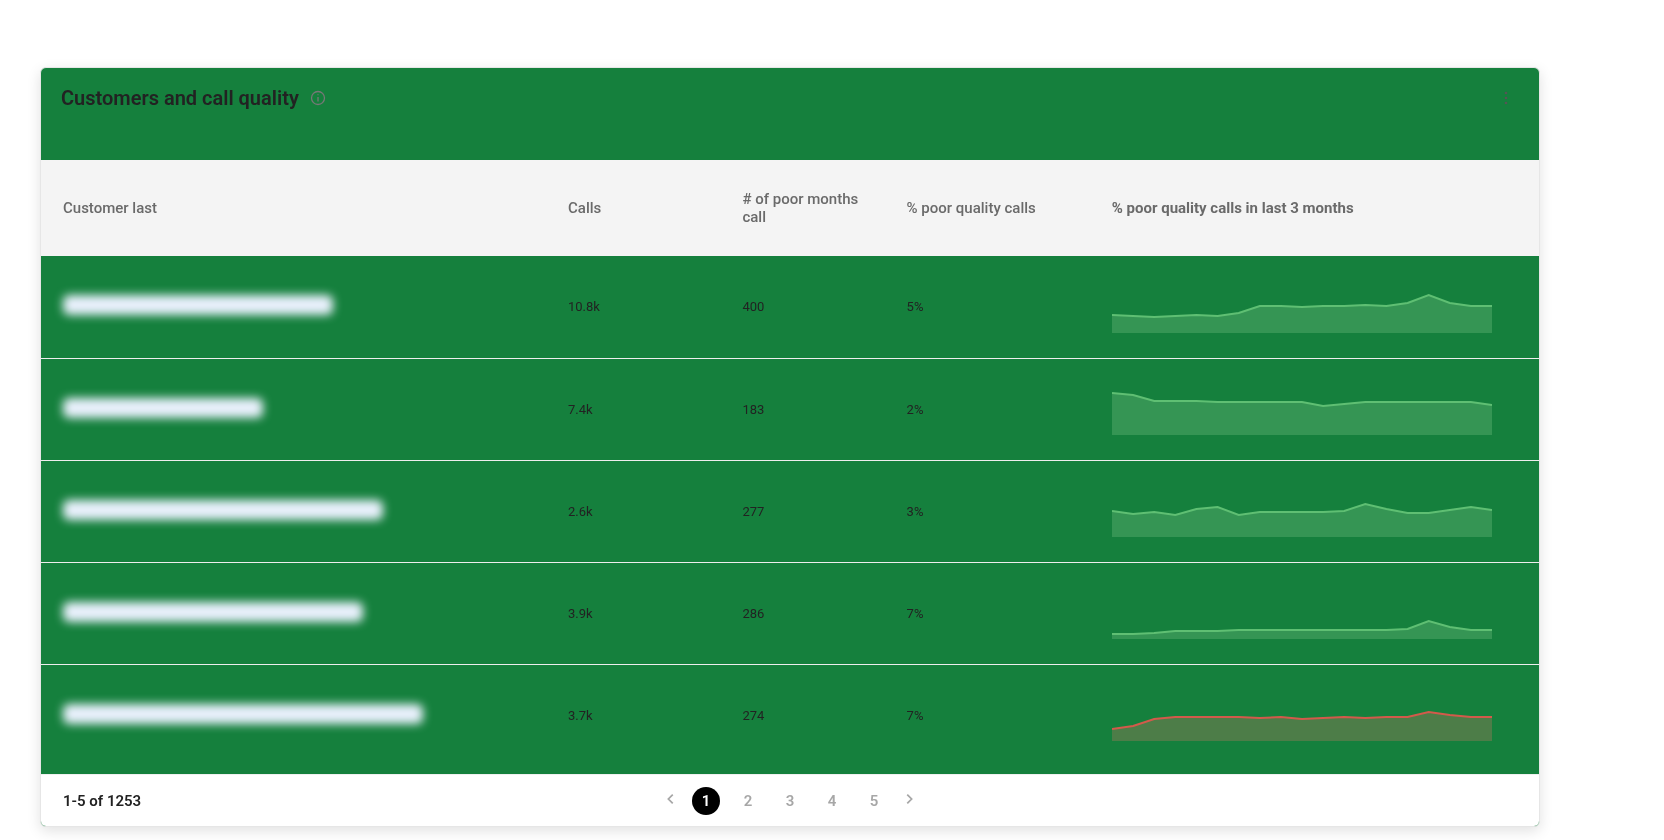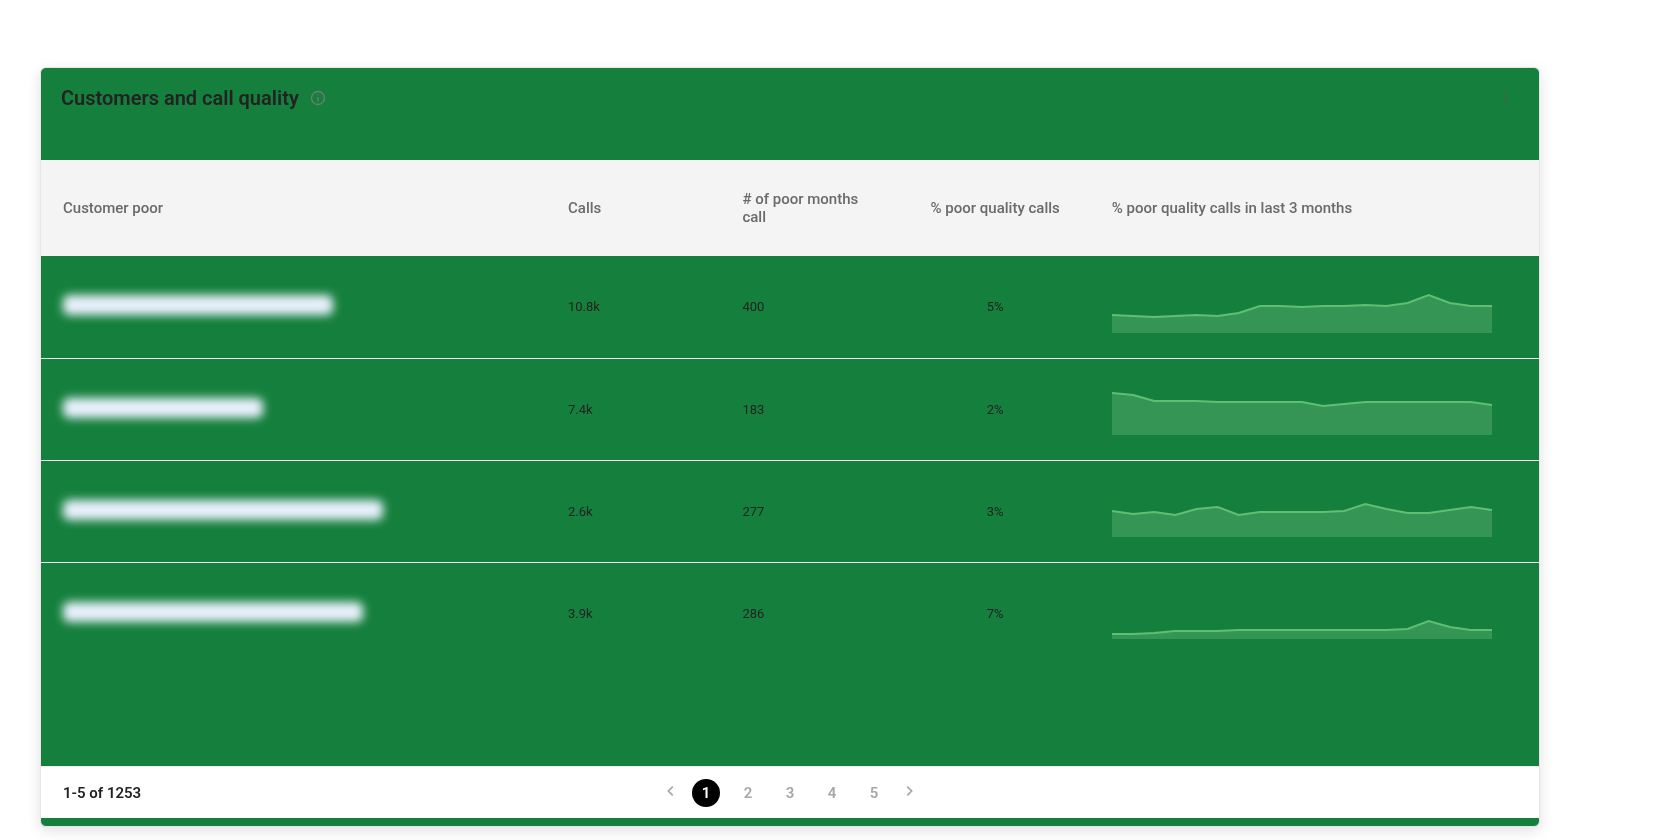--- a/index.html
+++ b/index.html
@@ -64,37 +64,37 @@
     height: 102px;
     font-size: 13px;
     color: #222;
     border-bottom: 1px solid #eee;
     vertical-align: middle;
   }
   tbody tr:last-child td { border-bottom: none; }
   .col-name    { width: 500px; padding-left: 22px !important; }
   .col-calls   { width: 170px; }
   .col-poorcnt { width: 160px; }
-  .col-poorpct { width: 200px; text-align: center; }
-  .col-spark   { width: 430px; padding-right: 22px !important; }
+  .col-poorpct { width: 200px; }
+  .col-spark   { width: 430px; padding-right: 22px !important; font-weight: bold; }
   .redacted {
     display: inline-block;
     height: 20px;
     border-radius: 6px;
     background: #e9f0fc;
     filter: blur(5px);
   }
   .spark-wrap {
     width: 380px; height: 52px;
     position: relative;
   }
   .spark-wrap svg { width: 100%; height: 100%; display:block; }
   .footer {
     position: absolute;
-    left: 0; bottom: 8px; width: 100%;
+    left: 0; bottom: 0; width: 100%;
     height: 52px;
     display: flex;
     align-items: center;
     padding: 0 22px;
     border-top: 1px solid #f0f0f0;
     background: #fff;
   }
   .range {
     font-size: 15px;
     font-weight: 600;
@@ -150,21 +150,21 @@
   <table>
     <colgroup>
       <col class="col-name">
         <col class="col-calls">
         <col class="col-poorcnt">
         <col class="col-poorpct">
         <col class="col-spark">
     </colgroup>
     <thead>
       <tr>
-        <th class="col-name">Customer poor</th>
+        <th class="col-name">Customer last</th>
         <th class="col-calls">Calls</th>
         <th class="col-poorcnt"># of poor months call</th>
         <th class="col-poorpct">% poor quality calls</th>
         <th class="col-spark">% poor quality calls in last 3 months</th>
       </tr>
     </thead>
     <tbody id="tbody">
         <tr>
     <td class="col-name"><span class="redacted" style="width:270px"></span></td>
     <td class="col-calls">10.8k</td>
@@ -210,20 +210,34 @@
         <tr>
     <td class="col-name"><span class="redacted" style="width:300px"></span></td>
     <td class="col-calls">3.9k</td>
     <td class="col-poorcnt">286</td>
     <td class="col-poorpct">7%</td>
     <td class="col-spark">
             <div class="spark-wrap">
               <svg viewBox="0 0 380 52" preserveAspectRatio="none">
     <path d="M0.0,47.0 L21.1,47.0 L42.2,46.0 L63.3,44.0 L84.4,44.0 L105.6,44.0 L126.7,43.0 L147.8,43.0 L168.9,43.0 L190.0,43.0 L211.1,43.0 L232.2,43.0 L253.3,43.0 L274.4,43.0 L295.6,42.0 L316.7,34.0 L337.8,40.0 L358.9,43.0 L380.0,43.0 L380,52 L0,52 Z" fill="rgba(130,200,140,0.30)" stroke="none"></path>
     <path d="M0.0,47.0 L21.1,47.0 L42.2,46.0 L63.3,44.0 L84.4,44.0 L105.6,44.0 L126.7,43.0 L147.8,43.0 L168.9,43.0 L190.0,43.0 L211.1,43.0 L232.2,43.0 L253.3,43.0 L274.4,43.0 L295.6,42.0 L316.7,34.0 L337.8,40.0 L358.9,43.0 L380.0,43.0" fill="none" stroke="#5fbf73" stroke-width="2"></path>
+  </svg>
+            </div>
+          </td>
+        </tr>
+        <tr>
+    <td class="col-name"><span class="redacted" style="width:360px"></span></td>
+    <td class="col-calls">3.7k</td>
+    <td class="col-poorcnt">274</td>
+    <td class="col-poorpct">7%</td>
+    <td class="col-spark">
+            <div class="spark-wrap">
+              <svg viewBox="0 0 380 52" preserveAspectRatio="none">
+    <path d="M0.0,40.0 L21.1,37.0 L42.2,30.0 L63.3,28.0 L84.4,28.0 L105.6,28.0 L126.7,28.0 L147.8,29.0 L168.9,28.0 L190.0,30.0 L211.1,29.0 L232.2,28.0 L253.3,29.0 L274.4,28.0 L295.6,28.0 L316.7,23.0 L337.8,26.0 L358.9,28.0 L380.0,28.0 L380,52 L0,52 Z" fill="rgba(210,120,100,0.30)" stroke="none"></path>
+    <path d="M0.0,40.0 L21.1,37.0 L42.2,30.0 L63.3,28.0 L84.4,28.0 L105.6,28.0 L126.7,28.0 L147.8,29.0 L168.9,28.0 L190.0,30.0 L211.1,29.0 L232.2,28.0 L253.3,29.0 L274.4,28.0 L295.6,28.0 L316.7,23.0 L337.8,26.0 L358.9,28.0 L380.0,28.0" fill="none" stroke="#d35a4b" stroke-width="2"></path>
   </svg>
             </div>
           </td>
         </tr>
       </tbody>
   </table>
 
   <div class="footer">
     <span class="range">1-5 of 1253</span>
     <div class="pager">

